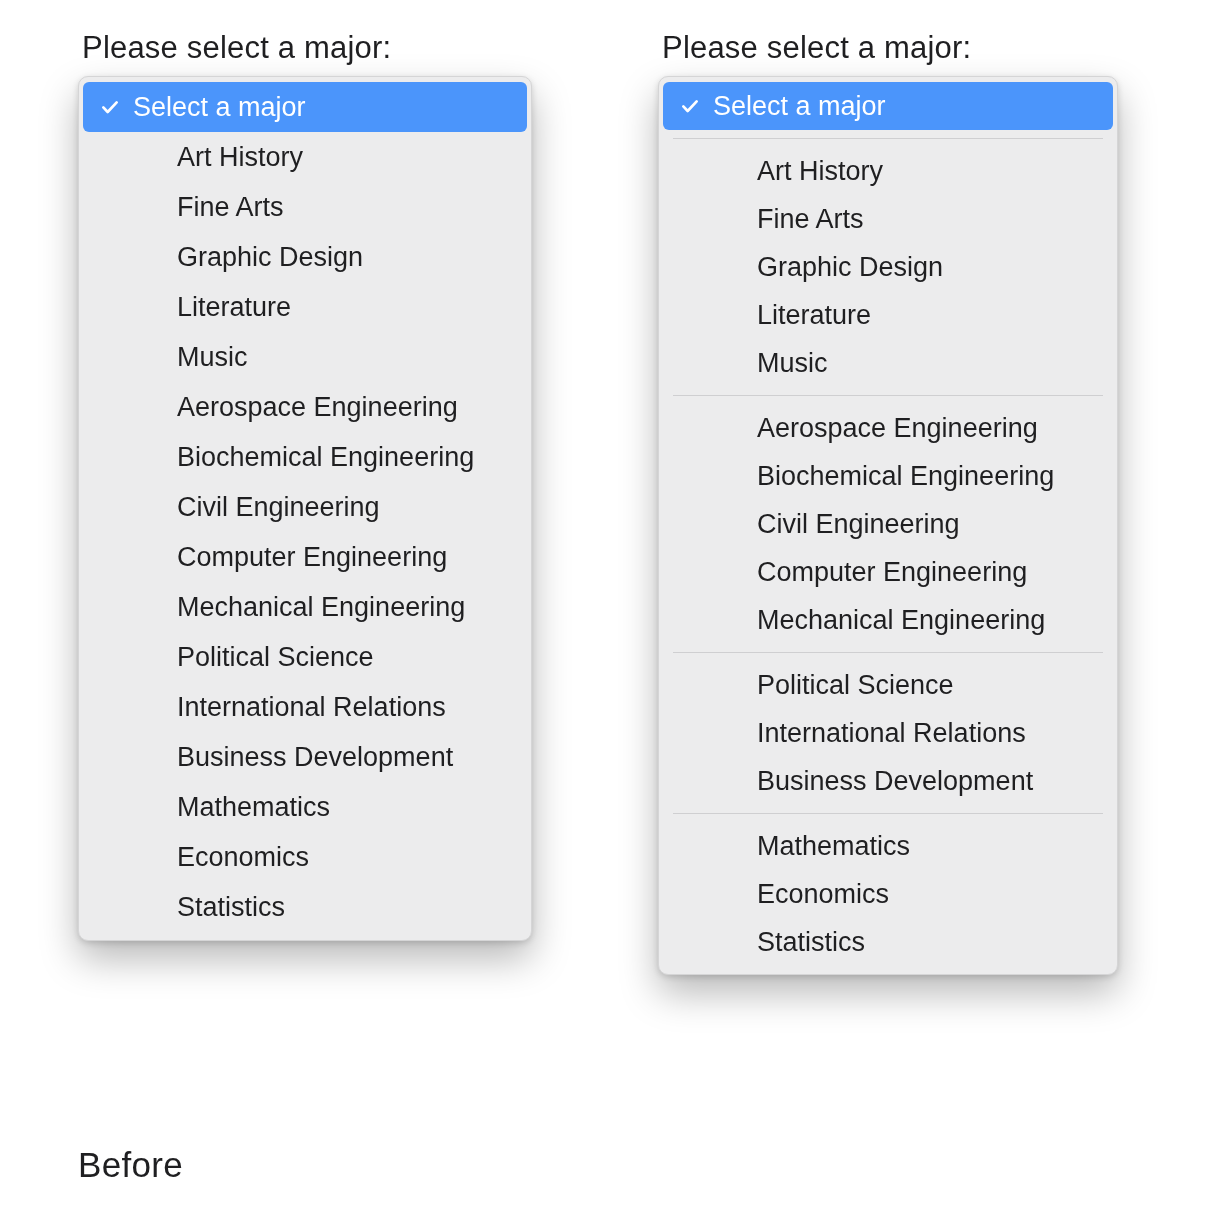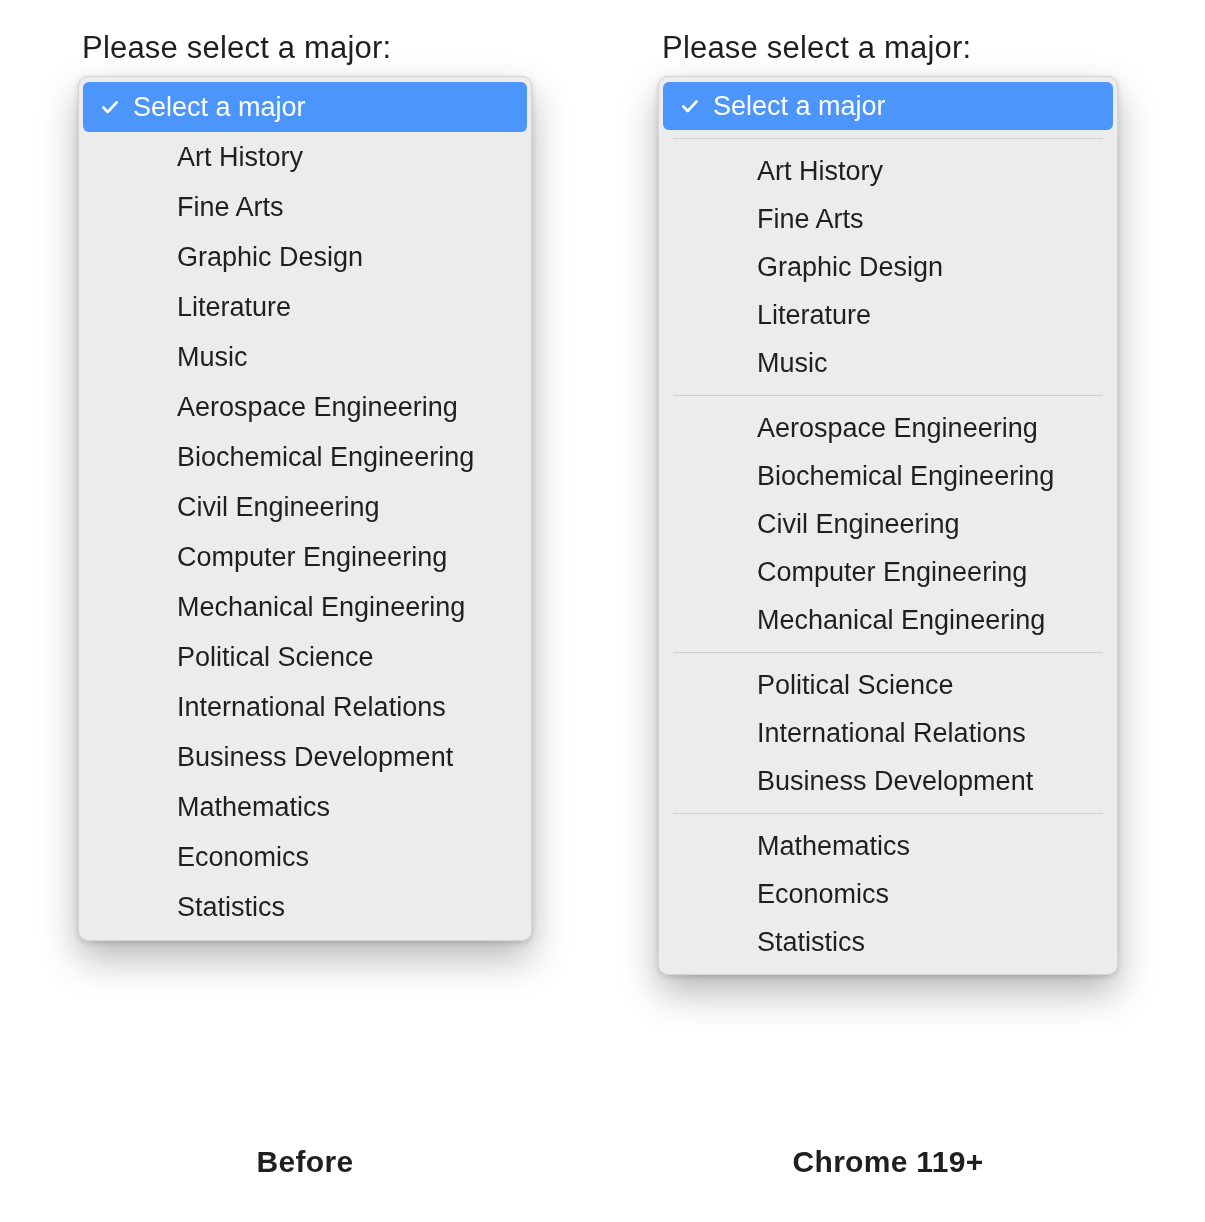--- a/index.html
+++ b/index.html
@@ -83,24 +83,22 @@
   .row .check svg{width:20px;height:20px;display:block;}
 
   .divider{
     height:1px;
     background:var(--hr);
     margin:8px 14px;
   }
 
   .caption{
     position:absolute;
-    font-size:30px;
-    text-align:center;
+    font-size:35px;
     letter-spacing:.3px;
-    font-weight:bold;
   }
   .caption.left{left:78px;width:454px;top:1145px;}
   .caption.right{left:658px;width:460px;top:1145px;}
 </style>
 </head>
 <body>
 
 <div class="stage">
 
   <div class="col left">
@@ -387,15 +385,14 @@
             <svg viewBox="0 0 24 24" fill="none" stroke="currentColor" stroke-width="3.2" stroke-linecap="round" stroke-linejoin="round">
               <polyline points="4 12.5 9.2 18 20 6.5"></polyline>
             </svg>
           </span>
           <span>Statistics</span>
         </div>
       </div>
   </div>
 
   <div class="caption left">Before</div>
-  <div class="caption right">Chrome 119+</div>
 
 </div>
 
 </body></html>

